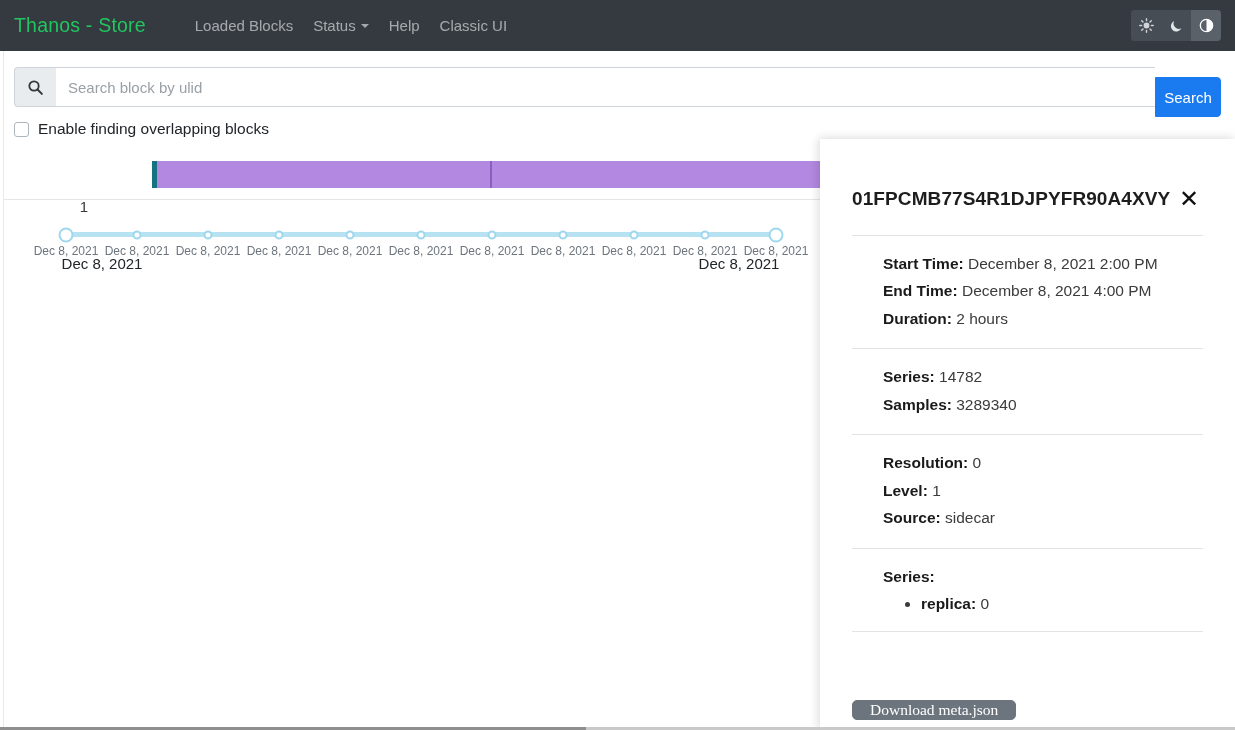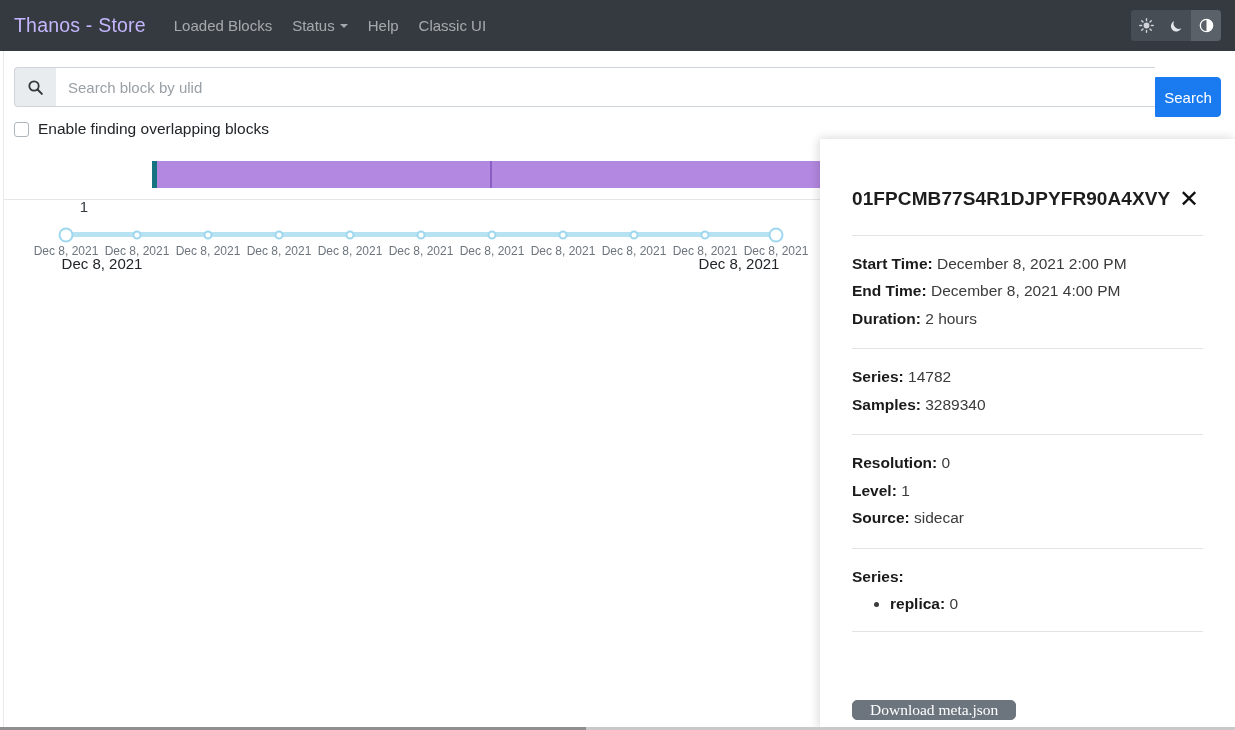--- a/index.html
+++ b/index.html
@@ -23,25 +23,25 @@
     position: absolute;
     top: 0; left: 0;
     width: 1235px;
     height: 51px;
     background: #343a40;
     display: flex;
     align-items: center;
     padding: 0 14px;
   }
   .brand {
-    color: #c4b5fd;
+    color: #22c55e;
     font-size: 19.5px;
     font-weight: 400;
     letter-spacing: .2px;
-    margin-right: 18px;
+    margin-right: 39px;
     white-space: nowrap;
     text-decoration: none;
   }
   .nav-links {
     display: flex;
     align-items: center;
     gap: 0px;
   }
   .nav-link {
     color: rgba(255,255,255,.56);
@@ -270,20 +270,21 @@
     padding: 2px 4px;
   }
   .hr {
     height: 1px;
     background: #e3e3e3;
     border: none;
     margin: 0;
   }
   .sect {
     padding: 16px 0 14px 0;
+    margin-left: 31px;
   }
   .sect p {
     margin: 0 0 3px 0;
     font-size: 15.5px;
     color: #3b3b3b;
     line-height: 1.58;
   }
   .sect p b { color: #1a1a1a; font-weight: bold; }
   .sect ul {
     margin: 2px 0 0 0;

